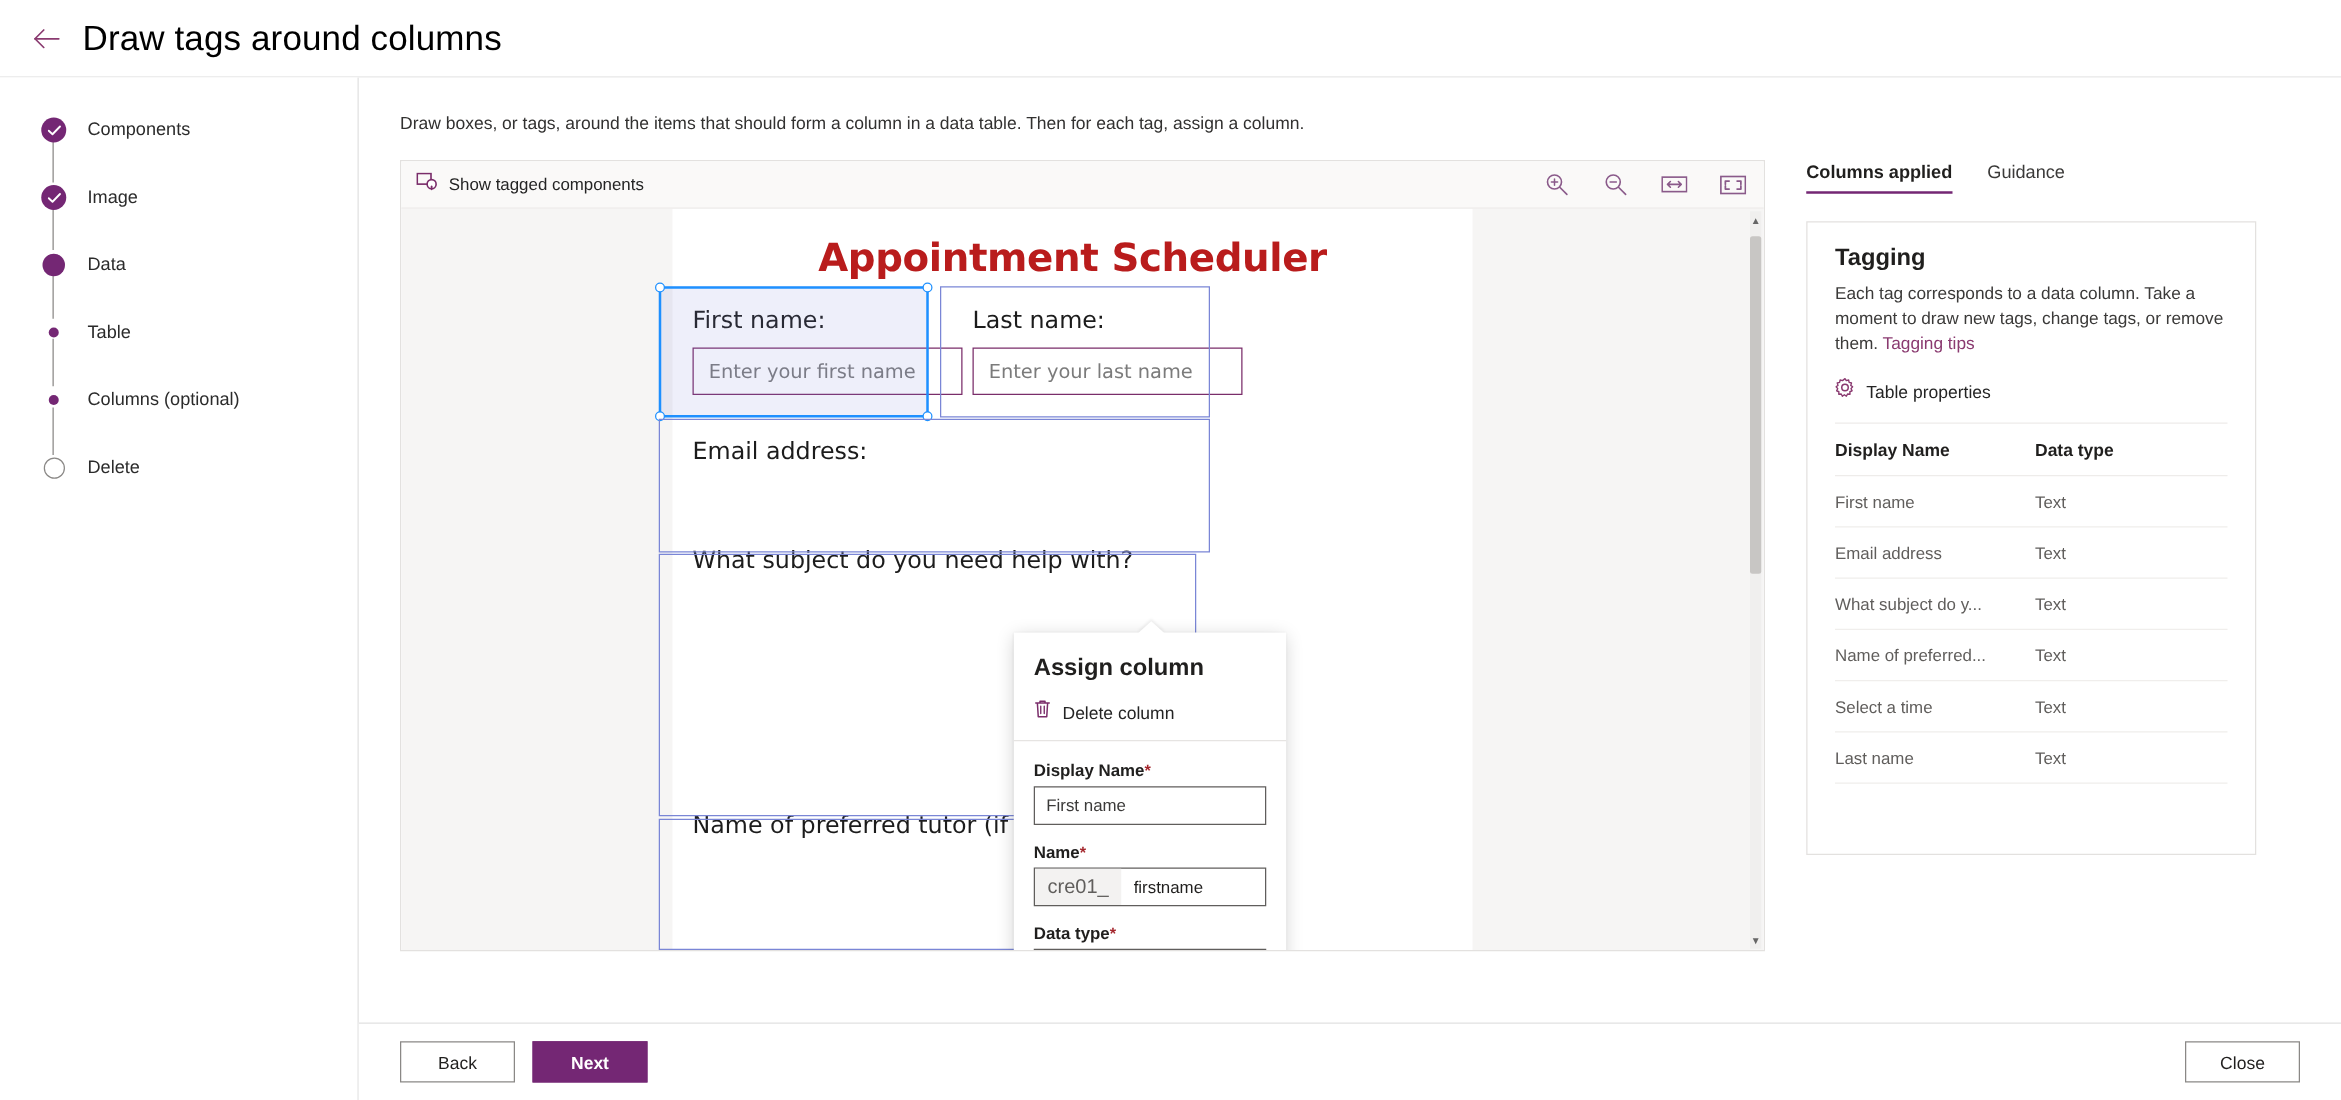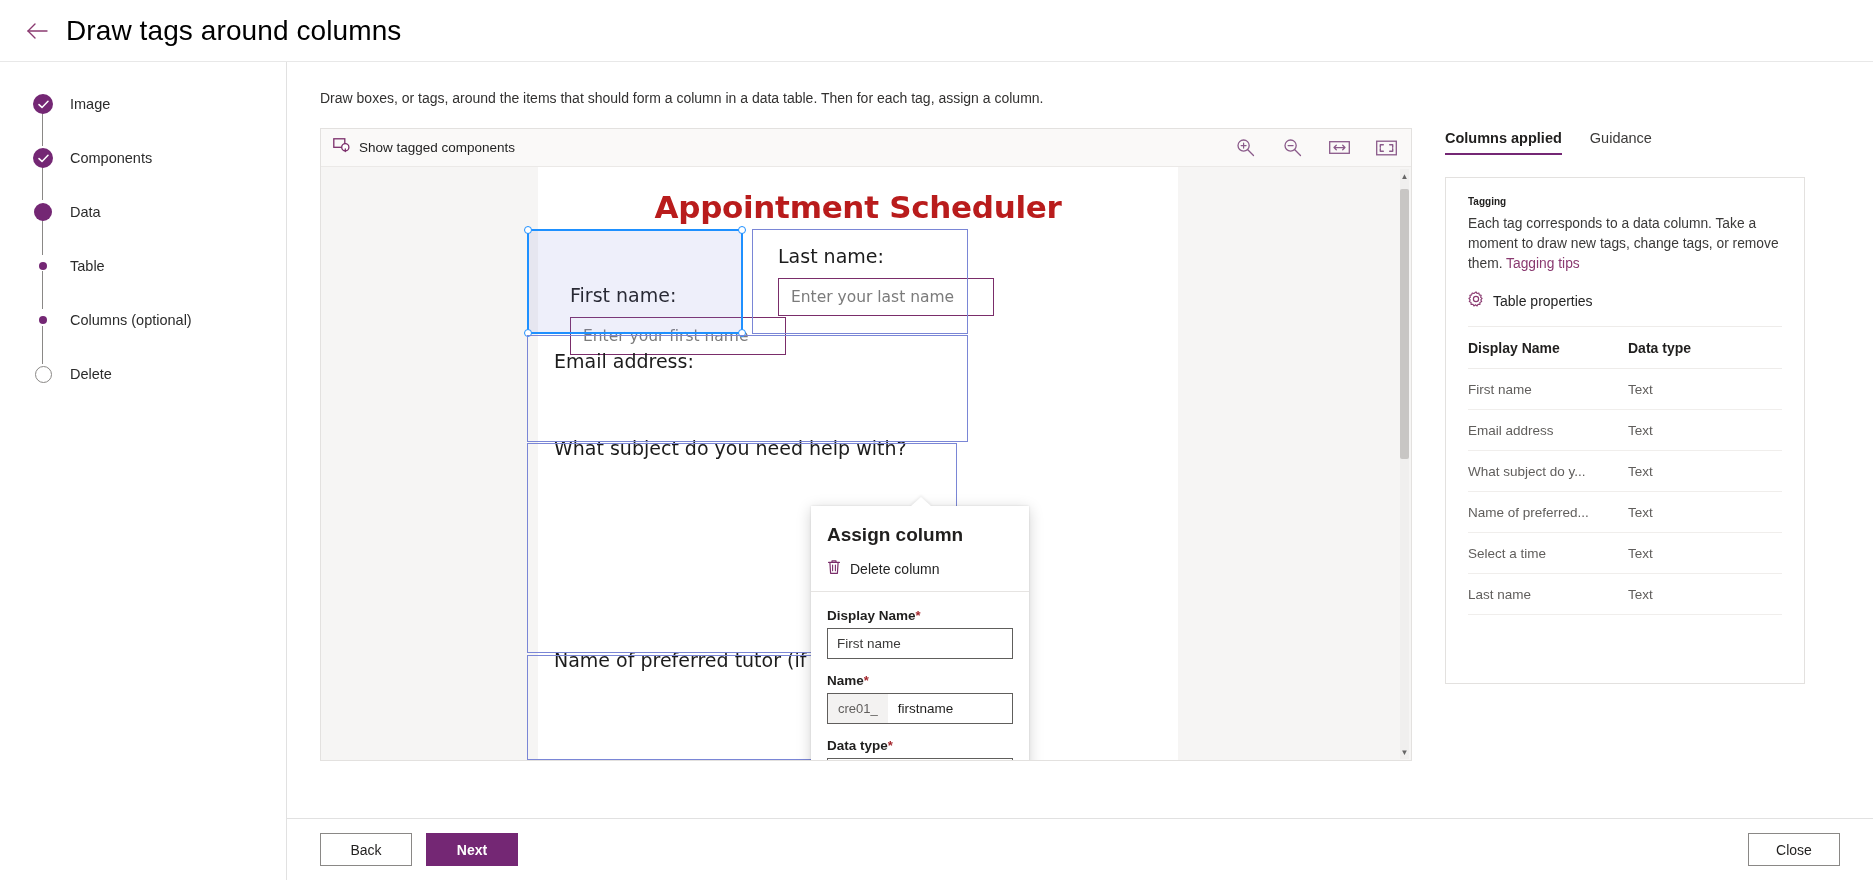--- a/index.html
+++ b/index.html
@@ -263,21 +263,21 @@
   .split-input {
     height: 31px;
     border: 1px solid #605e5c;
     display: flex; align-items: stretch;
     background: #fff;
   }
   .split-prefix {
     background: #f3f2f1;
     display: flex; align-items: center;
     padding: 0 10px;
-    font-size: 13px; color: #605e5c;
+    font-size: 16px; color: #605e5c;
   }
   .split-val {
     display: flex; align-items: center;
     padding-left: 10px;
     font-size: 13.5px; color: #201f1e;
   }
   .fld-select {
     height: 31px;
     border: 1px solid #605e5c;
     display: flex; align-items: center;
@@ -312,21 +312,21 @@
     position:absolute; left:0; right:0; bottom:0;
     height:2.5px; background:#742774;
   }
   .panel-card {
     margin-top: 22px;
     border: 1px solid #e3e1df;
     background: #fff;
     padding: 18px 22px 16px 22px;
     height: 507px;
   }
-  .card-title { font-size: 10px; font-weight: 600; color: #201f1e; }
+  .card-title { font-size: 19px; font-weight: 600; color: #201f1e; }
   .card-desc {
     font-size: 13.8px; color: #3b3a39;
     margin-top: 7px; line-height: 1.45;
   }
   .tip-link { color: #8a3a70; cursor: pointer; }
   .tbl-props {
     display:flex; align-items:center; gap:9px;
     margin-top: 17px; padding-bottom: 15px;
     border-bottom: 1px solid #eeecea;
     cursor: pointer;
@@ -408,32 +408,32 @@
     <div class="connector" style="top:264px; height:38px;"></div>
 
     <div class="step">
       <div class="step-marker">
         <div class="dot-done">
           <svg width="11" height="9" viewBox="0 0 11 9">
               <path d="M1 4.6 L4 7.4 L10 1.2" stroke="#fff" stroke-width="1.5" fill="none" stroke-linecap="round" stroke-linejoin="round"></path>
             </svg>
         </div>
       </div>
-      <div class="step-label">Image</div>
+      <div class="step-label">Components</div>
     </div>
 
     <div class="step">
       <div class="step-marker">
         <div class="dot-done">
           <svg width="11" height="9" viewBox="0 0 11 9">
               <path d="M1 4.6 L4 7.4 L10 1.2" stroke="#fff" stroke-width="1.5" fill="none" stroke-linecap="round" stroke-linejoin="round"></path>
             </svg>
         </div>
       </div>
-      <div class="step-label">Components</div>
+      <div class="step-label">Image</div>
     </div>
 
     <div class="step">
       <div class="step-marker">
         <div class="dot-current"></div>
       </div>
       <div class="step-label">Data</div>
     </div>
 
     <div class="step">
@@ -504,21 +504,21 @@
               </svg>
             </div>
           </div>
         </div>
 
         <div class="canvas-area">
 
           <div class="doc-page">
             <div class="doc-title">Appointment Scheduler</div>
 
-            <div style="position:absolute; left:32px; top:78px; width:216px;margin-top:39px;">
+            <div style="position:absolute; left:16px; top:78px; width:216px;">
               <div class="doc-fieldlabel">First name:</div>
               <div class="doc-input" style="margin-top:11px;">Enter your first name</div>
             </div>
 
             <div style="position:absolute; left:240px; top:78px; width:216px;">
               <div class="doc-fieldlabel">Last name:</div>
               <div class="doc-input" style="margin-top:11px;">Enter your last name</div>
             </div>
 
             <div style="position:absolute; left:16px; top:183px; width:440px;">

